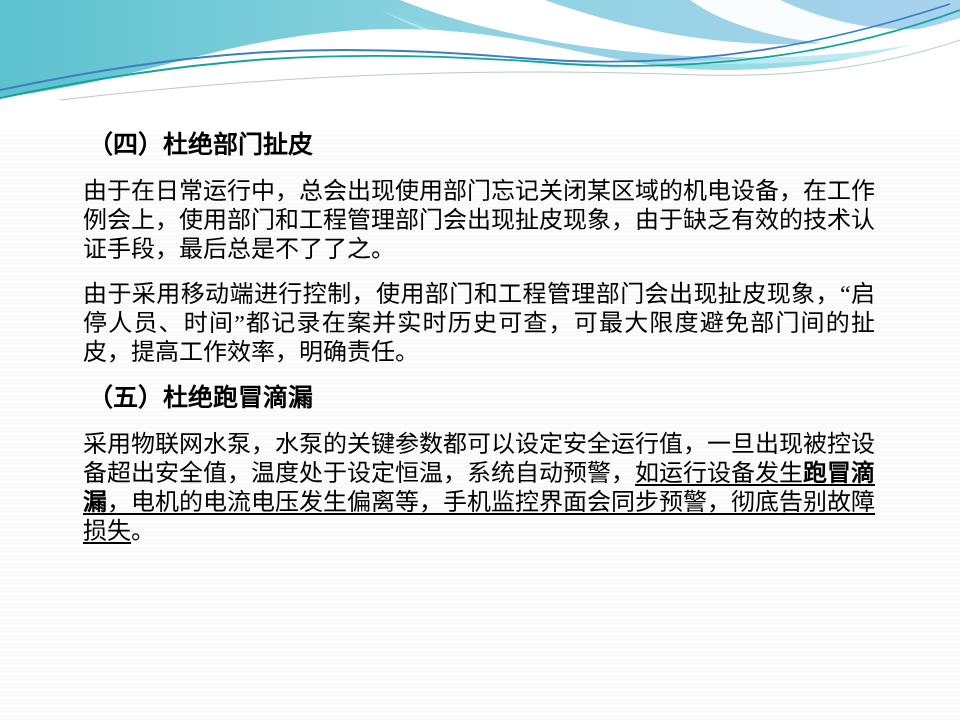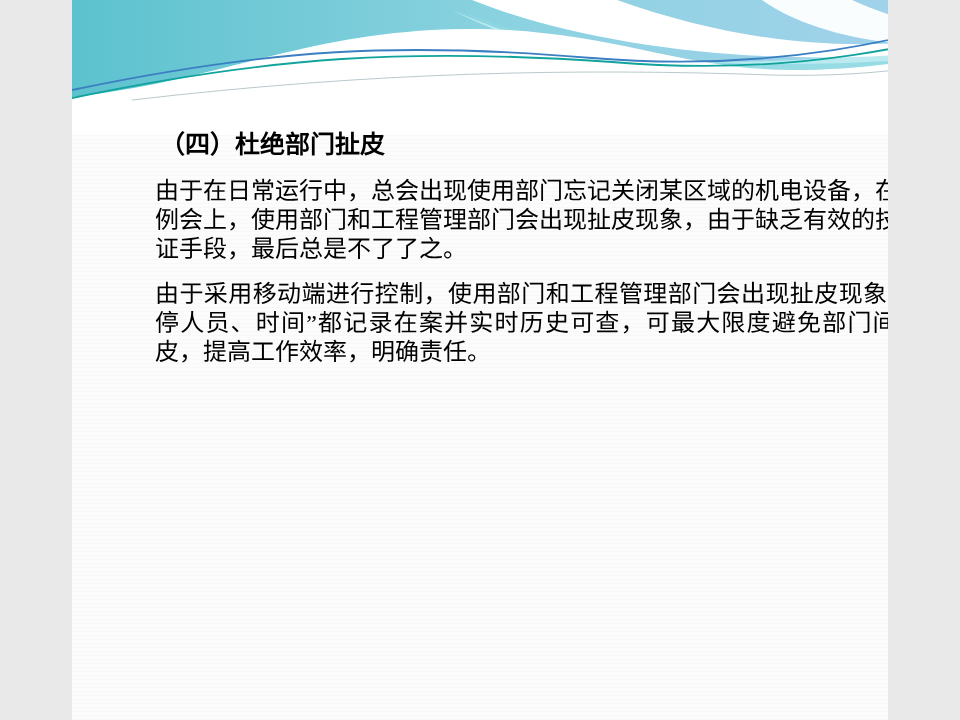--- a/index.html
+++ b/index.html
@@ -1,18 +1,18 @@
 <!DOCTYPE html>
 <html lang="zh-CN"><head>
 <meta charset="utf-8">
 <style>
   html,body{margin:0;padding:0;background:#e9e9e9;}
   .slide{
     position:relative;
-    width:816px;height:720px;
+    width:960px;height:720px;
     margin:0 auto;
     background:
       repeating-linear-gradient(0deg, rgba(0,0,0,0.016) 0 1px, transparent 1px 4px),
       #fcfcfc;
     overflow:hidden;
     font-family:"Liberation Serif","DejaVu Serif",serif;
   }
   .header-waves{
     position:absolute;top:0;left:0;width:960px;height:135px;
     pointer-events:none;
@@ -66,15 +66,19 @@
   </svg>
 
   <div class="content">
 
     <section>
       <h2 class="sec-heading">（四）杜绝部门扯皮</h2>
       <p class="para"><span>由于在日常运行中，总会出现使用部门忘记关闭某区域的机电设备，在工作例会上，使用部门和工程管理部门会出现扯皮现象，由于缺乏有效的技术认证手段，最后总是不了了之。</span></p>
       <p class="para"><span>由于采用移动端进行控制，使用部门和工程管理部门会出现扯皮现象，“启停人员、时间”都记录在案并实时历史可查，可最大限度避免部门间的扯皮，提高工作效率，明确责任。</span></p>
     </section>
 
+    <section>
+      <h2 class="sec-heading">（五）杜绝跑冒滴漏</h2>
+      <p class="para"><span>采用物联网水泵，水泵的关键参数都可以设定安全运行值，一旦出现被控设备超出安全值，温度处于设定恒温，系统自动预警，</span><span class="u">如运行设备发生</span><span class="b u">跑冒滴漏</span><span class="u">，电机的电流电压发生偏离等，手机监控界面会同步预警，彻底告别故障损失</span><span>。</span></p>
+    </section>
 
   </div>
 </div>
 
 </body></html>

